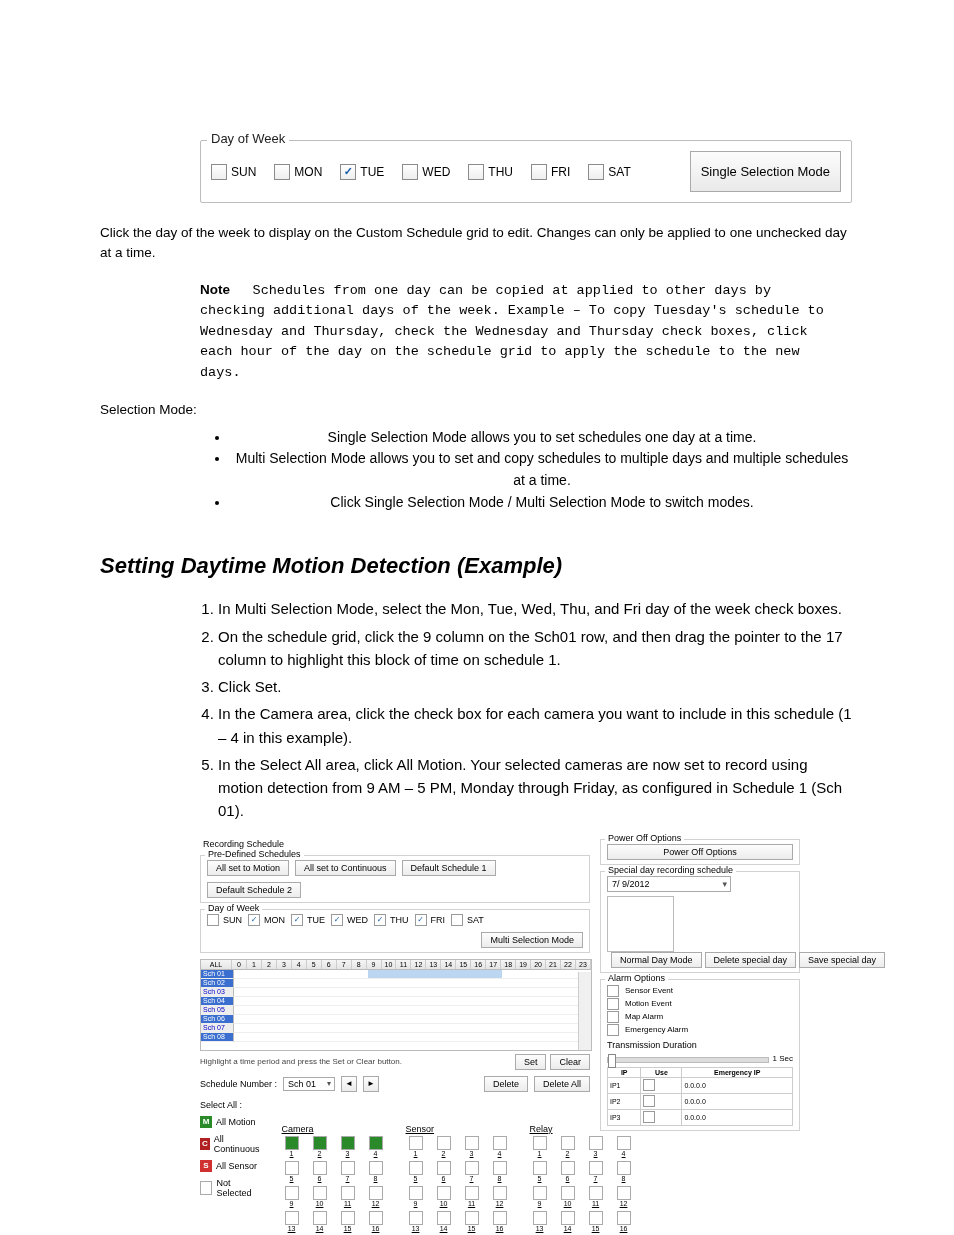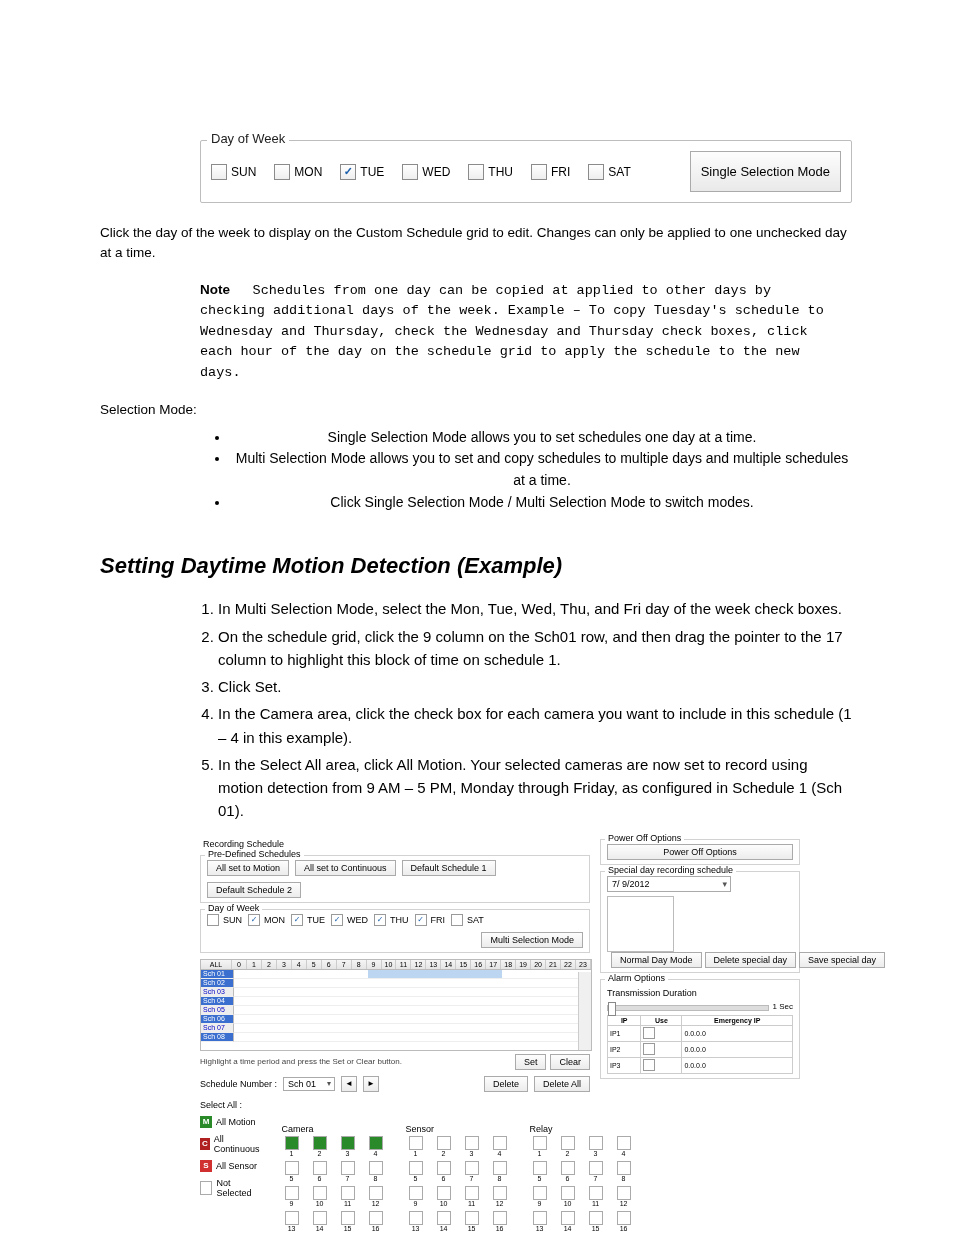--- a/index.html
+++ b/index.html
@@ -312,21 +312,21 @@
     display:inline-block; width:100px;
   }
   .rs-date::after { content:"\25BE"; position:absolute; right:3px; color:#555;}
   .rs-special-list {
     border:1px solid #bbb; width:65px; height:54px; background:#fff;
     display:inline-block; vertical-align:top;
   }
   .rs-special-btns { display:inline-flex; flex-direction:row; gap:3px; vertical-align:top; margin-left:4px;}
   .pageno { text-align:right; color:#aaa; font-size:12px; margin-top:30px; padding-right:14px;}
   .lower-three { display:flex; gap:20px; margin-top:6px; }
-  .lower-three .col { width:110px; }
+  .lower-three .col { width:110px;text-decoration:underline; }
   .lower-three .legendcol { width:80px; }
 </style>
 </head>
 <body>
 
 <div class="page">
 
   <div class="dow-fieldset">
     <span class="dow-title">Day of Week</span>
     <div class="dow-row">
@@ -775,20 +775,38 @@
               <span class="rs-special-btns">
                 <button class="mini-btn">Normal Day Mode</button>
                 <button class="mini-btn">Delete special day</button>
                 <button class="mini-btn">Save special day</button>
               </span>
             </div>
           </div>
 
           <div class="grp rs-alarm">
             <span class="grp-title">Alarm Options</span>
+            <div id="alarm-items">
+                <div class="it">
+                  <span class="mini-chk"></span>
+                  <span>Sensor Event</span>
+                </div>
+                <div class="it">
+                  <span class="mini-chk"></span>
+                  <span>Motion Event</span>
+                </div>
+                <div class="it">
+                  <span class="mini-chk"></span>
+                  <span>Map Alarm</span>
+                </div>
+                <div class="it">
+                  <span class="mini-chk"></span>
+                  <span>Emergency Alarm</span>
+                </div>
+              </div>
             <div style="margin-top:4px;">Transmission Duration</div>
             <div class="rs-slider">
               <span class="track">
                   <span class="thumb"></span>
                 </span>
               <span>1 Sec</span>
             </div>
             <table class="rs-iptable">
               <thead>
                   <tr id="ip-head">

